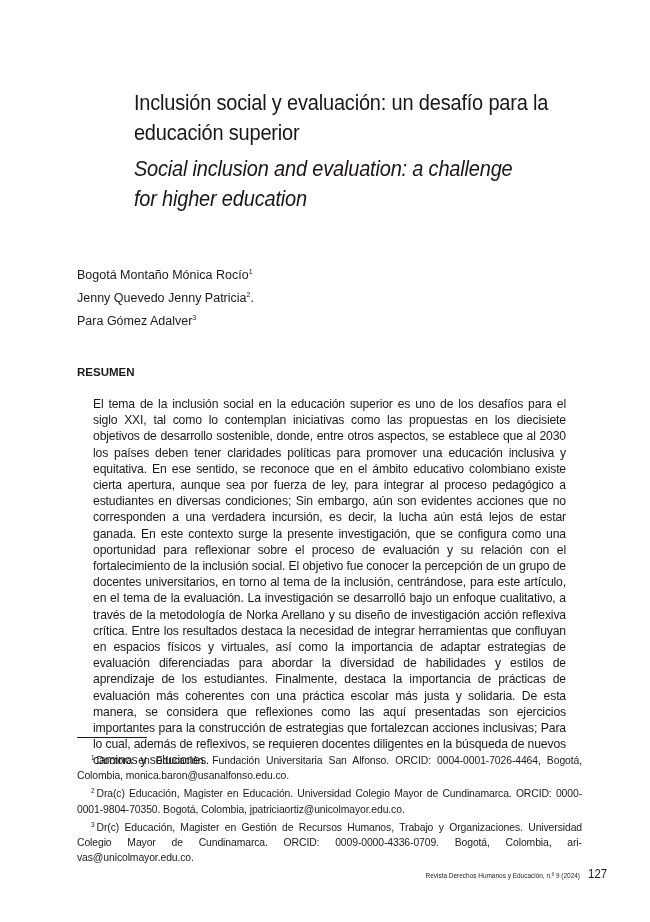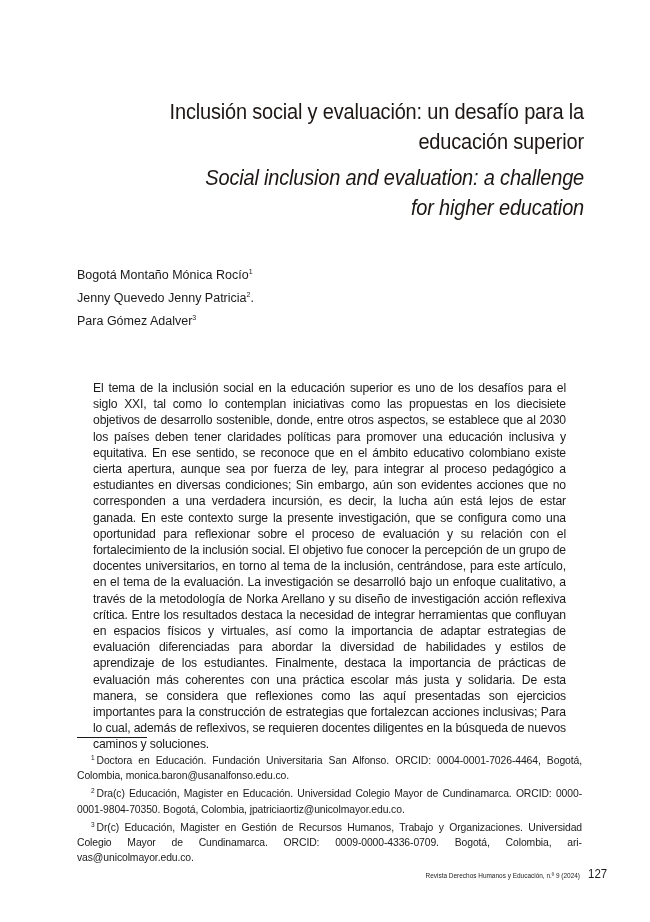--- a/index.html
+++ b/index.html
@@ -19,22 +19,20 @@
       position: absolute;
       left: 0; top: 0;
       width: 650px; height: 922px;
       background: #ffffff;
     }
     .title-block {
       position: absolute;
       left: 100px;
       top: 88px;
       width: 484px;
-      text-align: right;
-      margin-top: 9px;
     }
     .title-es {
       font-family: "Liberation Sans", sans-serif;
       font-size: 21.5px;
       line-height: 30px;
       color: #1c1614;
       font-weight: normal;
       margin: 0;
       letter-spacing: -0.2px;
       transform: scaleX(0.93);
@@ -151,20 +149,21 @@
     </div>
   </div>
 
   <div class="authors">
     <div class="author"><span>Bogotá Montaño Mónica Rocío</span><sup>1</sup><span></span></div>
     <div class="author"><span>Jenny Quevedo Jenny Patricia</span><sup>2</sup><span>.</span></div>
     <div class="author"><span>Para Gómez Adalver</span><sup>3</sup><span></span></div>
   </div>
 
   <div class="abstract">
+    <div class="abstract-heading">RESUMEN</div>
     <p class="abstract-body">El tema de la inclusión social en la educación superior es uno de los desafíos para el siglo XXI, tal como lo contemplan iniciativas como las propuestas en los diecisiete objetivos de desarrollo sostenible, donde, entre otros aspectos, se establece que al 2030 los países deben tener clarida­des políticas para promover una educación inclusiva y equitativa. En ese sentido, se reconoce que en el ámbito educativo colombiano existe cierta apertura, aunque sea por fuerza de ley, para integrar al proceso pedagógico a estudiantes en diversas condiciones; Sin embargo, aún son evidentes acciones que no corresponden a una verdadera incursión, es decir, la lucha aún está lejos de estar ganada. En este contexto surge la presente investigación, que se configura como una oportunidad para reflexionar sobre el proceso de evaluación y su relación con el fortalecimiento de la inclusión social. El objetivo fue conocer la percepción de un grupo de docentes universitarios, en torno al tema de la inclusión, centrándose, para este artículo, en el tema de la evaluación. La investigación se desarrolló bajo un enfoque cualitativo, a través de la metodología de Norka Arellano y su diseño de investigación acción reflexiva crítica. Entre los resultados destaca la necesidad de integrar herramientas que confluyan en espacios físicos y virtuales, así como la importancia de adaptar estrategias de evaluación diferenciadas para abordar la diversidad de habilidades y estilos de aprendizaje de los estudiantes. Finalmente, destaca la importancia de prácticas de evaluación más coherentes con una práctica escolar más justa y solidaria. De esta manera, se considera que reflexiones como las aquí presentadas son ejercicios importantes para la construcción de estrategias que fortalezcan acciones inclusivas; Para lo cual, además de reflexivos, se requieren docentes diligentes en la búsqueda de nuevos caminos y soluciones.</p>
   </div>
 
   <div class="footnote-rule"></div>
 
   <div class="footnotes">
     <p class="footnote"><sup>1</sup><span>Doctora en Educación. Fundación Universitaria San Alfonso. ORCID: 0004-0001-7026-4464, Bogotá, Colombia, monica.baron@usanalfonso.edu.co.</span></p>
     <p class="footnote"><sup>2</sup><span>Dra(c) Educación, Magister en Educación. Universidad Colegio Mayor de Cundinamarca. OR­CID: 0000-0001-9804-70350. Bogotá, Colombia, jpatriciaortiz@unicolmayor.edu.co.</span></p>
     <p class="footnote"><sup>3</sup><span>Dr(c) Educación, Magister en Gestión de Recursos Humanos, Trabajo y Organizaciones. Uni­versidad Colegio Mayor de Cundinamarca. ORCID: 0009-0000-4336-0709. Bogotá, Colombia, ari­vas@unicolmayor.edu.co.</span></p>
   </div>

